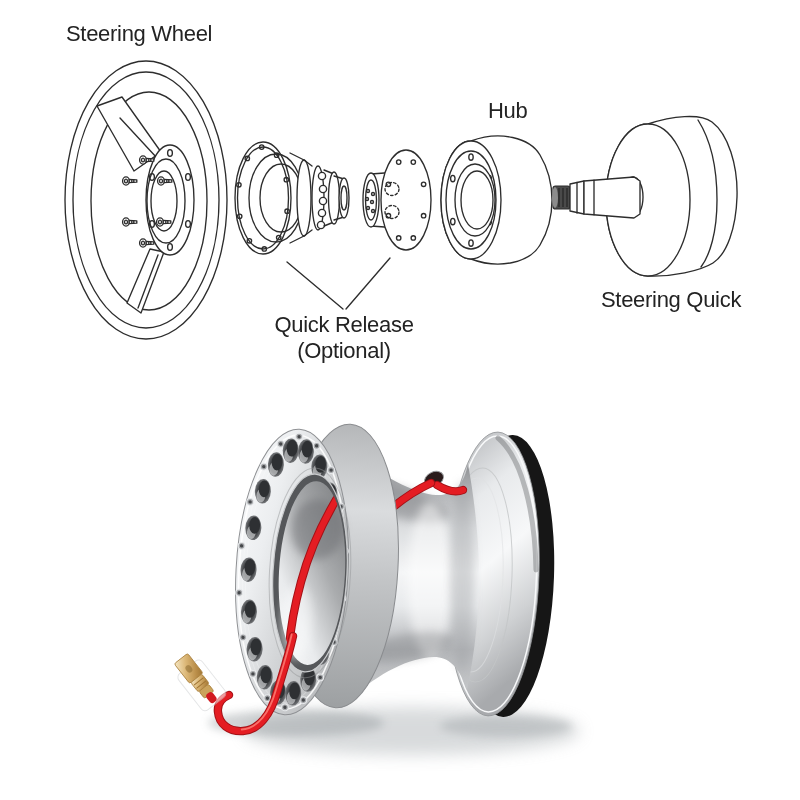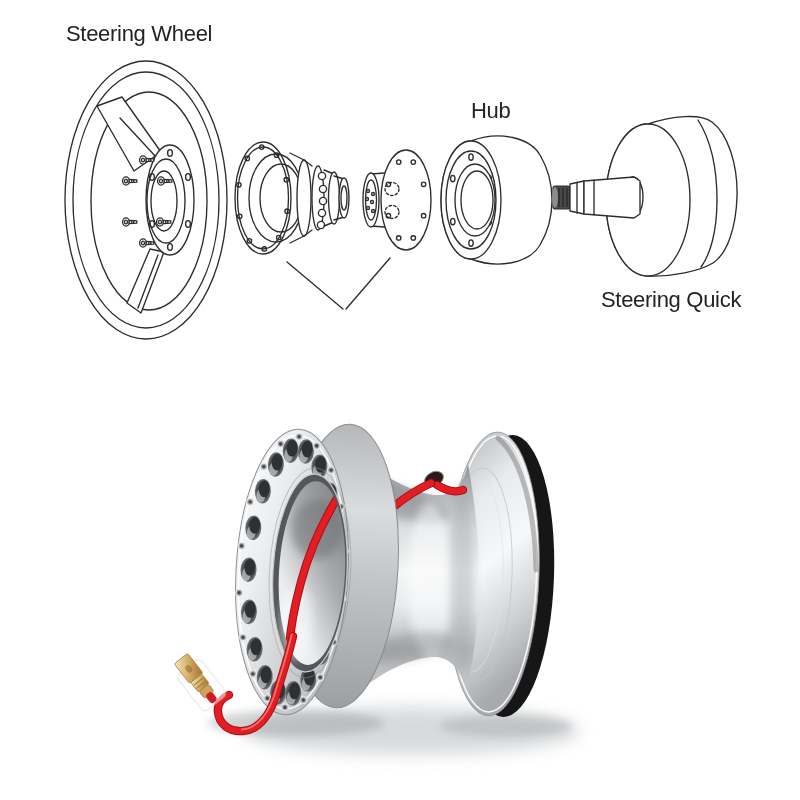--- a/index.html
+++ b/index.html
@@ -154,21 +154,25 @@
       <path class="dlf" d="M584,181 L634,177 L640,181 L640,214 L634,218 L584,214 Z"></path>
       <path class="dl" d="M594,180.2 L594,214.8"></path>
     </g>
 
     <g>
       <path class="dl" d="M287,262 L343,309 M390,258 L346,309" stroke-width="1.3"></path>
     </g>
   </svg>
 
   <div class="label" style="left:66px;top:21px;">Steering Wheel</div>
-  <div class="label" style="left:471px;top:98px;">Hub</div>
+  <div class="label" style="left:488px;top:98px;">Hub</div>
+  <div class="label center" style="left:254px;top:312px;width:180px;">
+    <div>Quick Release</div>
+    <div>(Optional)</div>
+  </div>
   <div class="label" style="left:601px;top:287px;">Steering Quick</div>
 
   <svg id="photo-svg" width="800" height="400" viewBox="0 0 800 400">
     <defs>
       <linearGradient id="gFace" x1="0" y1="0" x2="1" y2="0.6">
         <stop offset="0" stop-color="#fbfcfd"></stop>
           <stop offset="0.35" stop-color="#eceef0"></stop>
         <stop offset="0.65" stop-color="#d3d5d7"></stop>
           <stop offset="1" stop-color="#b9bbbd"></stop>
       </linearGradient>

